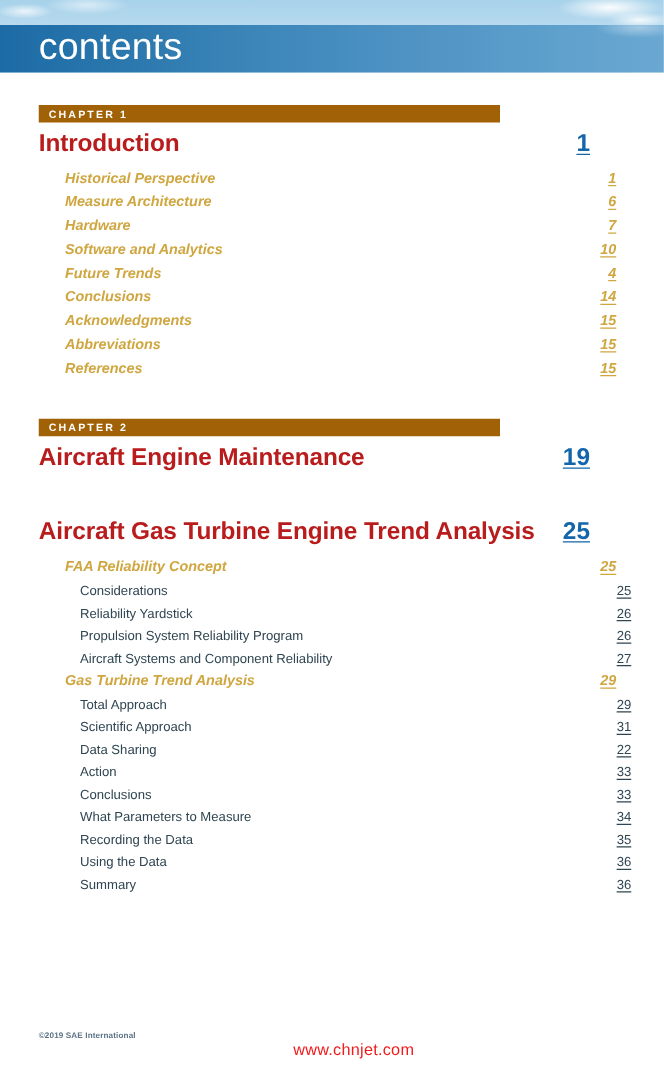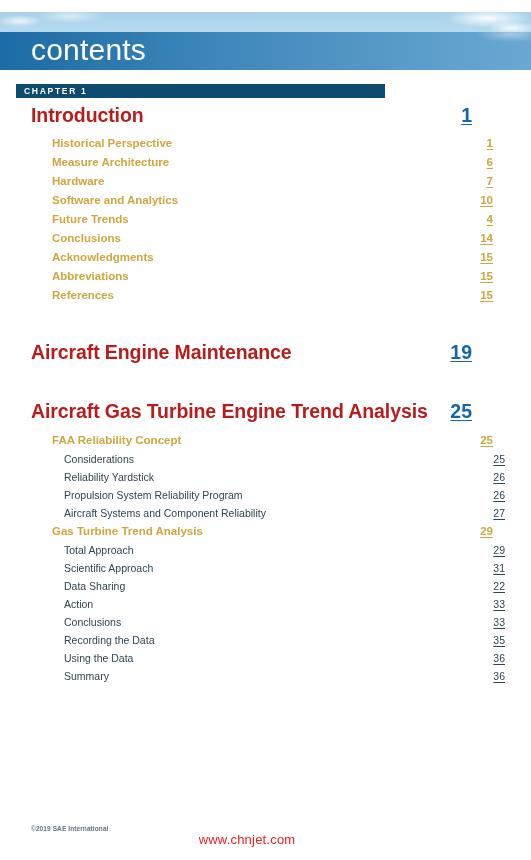--- a/index.html
+++ b/index.html
@@ -12,21 +12,21 @@
     height: 860px;
     position: relative;
     overflow: hidden;
     font-family: "Liberation Sans", sans-serif;
     -webkit-font-smoothing: antialiased;
   }
 
   
   .header {
     position: absolute;
-    left: 0; top: 12px;
+    left: 0; top: 0;
     width: 531px;
     height: 58px;
   }
   .sky {
     position: absolute;
     left: 0; top: 0;
     width: 531px;
     height: 58px;
     background:
       radial-gradient(ellipse 60px 14px at 488px 6px, rgba(255,255,255,0.95) 0%, rgba(255,255,255,0.0) 70%),
@@ -72,24 +72,24 @@
     position: absolute;
     left: 0;
     top: 58px;
     width: 531px;
   }
 
   .chapter-block { position: relative; }
 
   .chapter-bar {
     position: relative;
-    margin-left: 16px;
+    margin-left: 31px;
     width: 369px;
     height: 14px;
-    background: #0c4a6e;
+    background: #a16207;
   }
   .chapter-bar-label {
     position: absolute;
     left: 8px;
     top: 0;
     line-height: 14px;
     font-size: 8.5px;
     font-weight: bold;
     color: #ffffff;
     letter-spacing: 1.7px;
@@ -130,20 +130,21 @@
   .toc-row .page  { flex: 0 0 auto; text-decoration: underline; text-underline-offset: 1.5px; }
 
   
   .lvl2 {
     padding-left: 21px;
     height: 19px;
     line-height: 19px;
     font-size: 11.5px;
     font-weight: bold;
     color: #cfa63f;
+    font-style: italic;
   }
   .lvl2 .page { font-size: 11.5px; font-weight: bold; color: #cfa63f; }
 
   
   .lvl3 {
     padding-left: 33px;
     height: 18px;
     line-height: 18px;
     font-size: 10.5px;
     font-weight: normal;
@@ -175,20 +176,21 @@
   }
   .watermark {
     position: absolute;
     left: 0;
     top: 12px;
     width: 494px;
     text-align: center;
     font-size: 13px;
     color: #f01c1c;
     letter-spacing: 0.2px;
+    padding-left: 36px;
   }
 </style>
 </head>
 <body>
 
 <div class="header">
   <div class="sky"></div>
   <div class="banner"></div>
   <div class="banner-cloud"></div>
   <div class="banner-title">contents</div>
@@ -241,20 +243,23 @@
       <li class="toc-row lvl2">
         <span class="label">References</span>
         <span class="page">15</span>
       </li>
     </ul>
   </div>
 
   <div class="gap-after-c1"></div>
 
   <div class="chapter-block">
+    <div class="chapter-bar">
+      <span class="chapter-bar-label">CHAPTER 2</span>
+    </div>
     <div class="chapter-title-row">
       <span class="chapter-title">Aircraft Engine Maintenance</span>
       <span class="chapter-page">19</span>
     </div>
   </div>
 
   <div class="gap-after-c2"></div>
 
   <div class="chapter-block">
     <div class="chapter-title-row">
@@ -301,20 +306,24 @@
       </li>
       <li class="toc-row lvl3">
         <span class="label">Action</span>
         <span class="page">33</span>
       </li>
       <li class="toc-row lvl3">
         <span class="label">Conclusions</span>
         <span class="page">33</span>
       </li>
       <li class="toc-row lvl3">
+        <span class="label">What Parameters to Measure</span>
+        <span class="page">34</span>
+      </li>
+      <li class="toc-row lvl3">
         <span class="label">Recording the Data</span>
         <span class="page">35</span>
       </li>
       <li class="toc-row lvl3">
         <span class="label">Using the Data</span>
         <span class="page">36</span>
       </li>
       <li class="toc-row lvl3">
         <span class="label">Summary</span>
         <span class="page">36</span>

